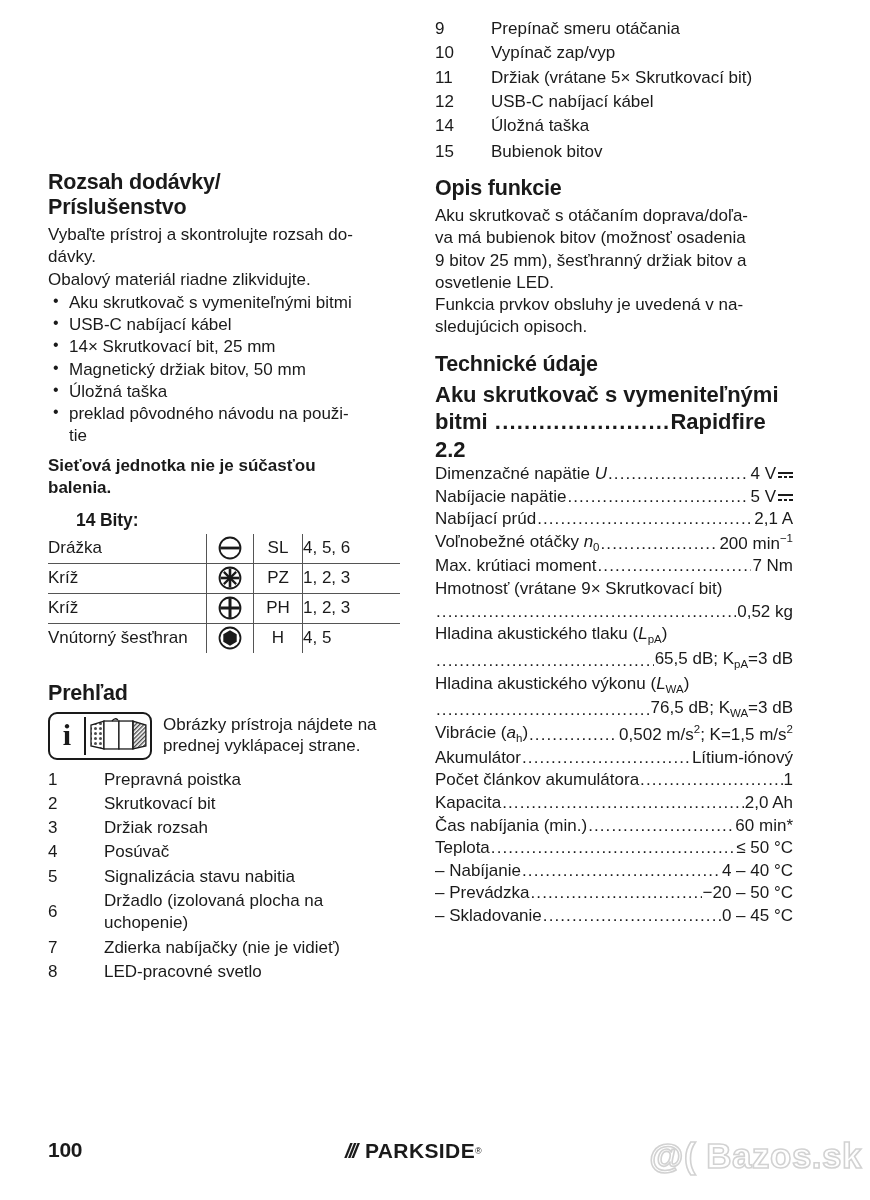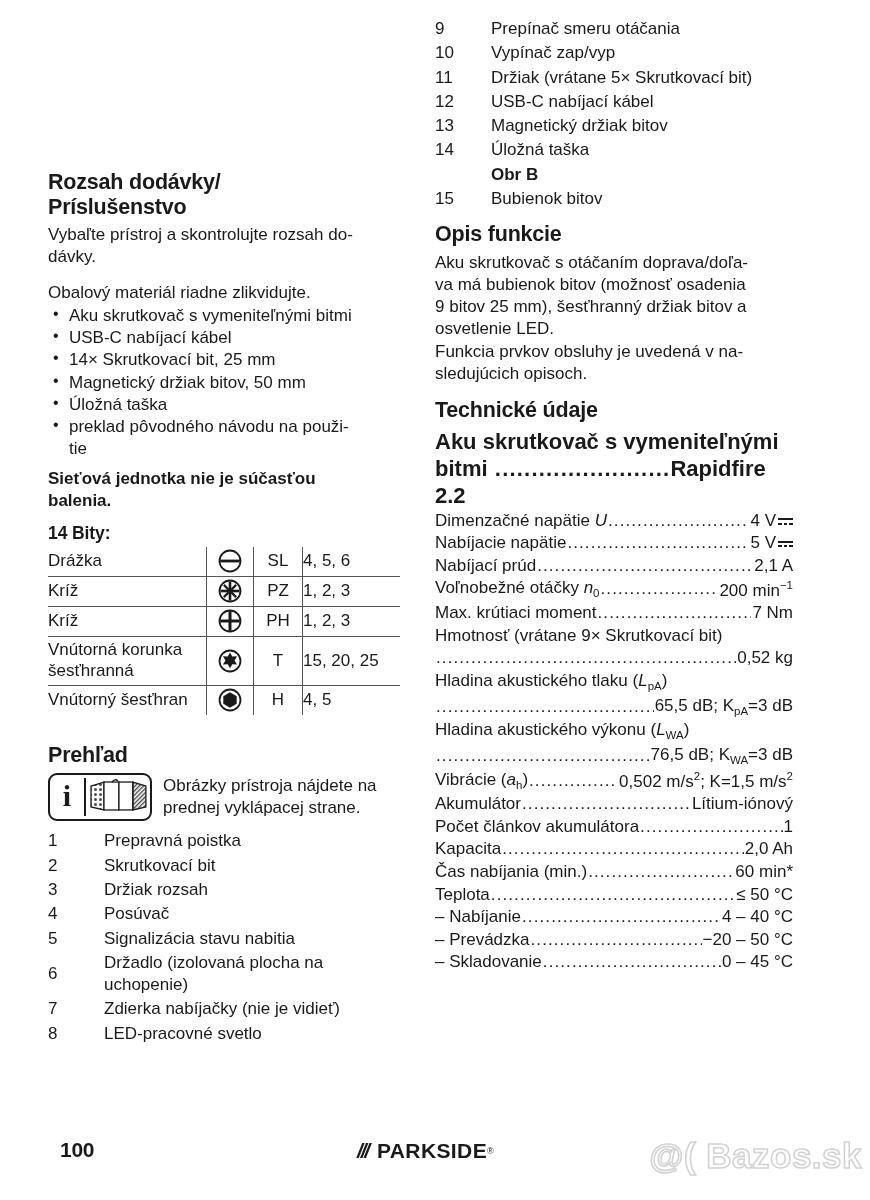--- a/index.html
+++ b/index.html
@@ -77,21 +77,21 @@
   .numlist{margin-top:9px;}
   .numrow{display:flex;font-size:17px;line-height:1.31;margin-bottom:2px;}
   .numrow .n{width:56px;flex:0 0 56px;}
   .numrow .t{flex:1;}
   .numrow.tall{align-items:center;}
   .numrow .sub-b{font-weight:bold;}
 
   
   .spec{
     font-size:17px;line-height:1.33;
-    display:flex;align-items:center;width:100%;
+    display:flex;align-items:flex-end;width:100%;
   }
   .spec .lbl{white-space:nowrap;}
   .spec .dots{
     flex:1;overflow:hidden;white-space:nowrap;
     letter-spacing:1.1px;margin:0 1px;min-width:4px;
   }
   .spec .val{white-space:nowrap;}
   .spec.rightonly{justify-content:flex-end;}
   .spec.rightonly .dots{flex:1;}
   .spec.full{display:block;}
@@ -105,21 +105,21 @@
   .dc:before{
     content:"";position:absolute;left:0;top:2px;width:15px;height:2.2px;
     background:#1a1a1a;
   }
   .dc:after{
     content:"";position:absolute;left:0;top:6.5px;width:15px;height:2.2px;
     background:repeating-linear-gradient(to right,#1a1a1a 0 3.6px,transparent 3.6px 5.6px);
   }
 
   
-  .footer{position:absolute;left:12px;right:0;bottom:0;height:70px;}
+  .footer{position:absolute;left:0;right:0;bottom:0;height:70px;}
   .pageno{
     position:absolute;left:48px;top:8px;
     font-size:21px;font-weight:bold;letter-spacing:-0.3px;
   }
   .logo{
     position:absolute;left:345px;top:9px;
     display:flex;align-items:center;
   }
   .logo .slashes{
     font-size:21px;font-weight:bold;font-style:italic;
@@ -143,36 +143,36 @@
 
 <div class="page">
 
   <div class="col col-left" style="top:170px;">
 
     <h2 class="sec" style="white-space:pre-line;">Rozsah dodávky/
 Príslušenstvo</h2>
 
     <p class="body" style="white-space:pre-line;">Vybaľte prístroj a skontrolujte rozsah do-
 dávky.</p>
-    <p class="body" style="margin-top:13px;">Obalový materiál riadne zlikvidujte.</p>
+    <p class="body" style="margin-top:0;">Obalový materiál riadne zlikvidujte.</p>
 
     <ul class="bul">
       <li>Aku skrutkovač s vymeniteľnými bitmi</li>
       <li>USB-C nabíjací kábel</li>
       <li>14× Skrutkovací bit, 25 mm</li>
       <li>Magnetický držiak bitov, 50 mm</li>
       <li>Úložná taška</li>
       <li style="white-space:pre-line;">preklad pôvodného návodu na použi-
 tie</li>
     </ul>
 
     <p class="body bold" style="margin-top:7px;white-space:pre-line;">Sieťová jednotka nie je súčasťou
 balenia.</p>
 
-    <h3 class="sub" style="margin-top:11px;">14 Bity:</h3>
+    <h3 class="sub" style="margin-top:11px;margin-left:28px;">14 Bity:</h3>
 
     <table class="bits">
       <tbody>
           <tr>
         <td class="c-name">Drážka</td>
         <td class="c-ico">
           <svg class="bit" width="26" height="26" viewBox="0 0 26 26">
             <circle cx="13" cy="13" r="10.5" fill="none" stroke="#1a1a1a" stroke-width="1.8"></circle>
             <rect x="3.2" y="11.6" width="19.6" height="2.8" fill="#1a1a1a"></rect>
           </svg>
@@ -204,32 +204,20 @@
             <g fill="#1a1a1a">
               <rect x="11.5" y="3.2" width="3" height="19.6"></rect>
               <rect x="3.2" y="11.5" width="19.6" height="3"></rect>
             </g>
           </svg>
         </td>
         <td class="c-code">PH</td>
         <td class="c-size">1, 2, 3</td>
       </tr>
       <tr>
-        <td class="c-name" style="white-space:pre-line;padding:3px 0 4px 0;">Vnútorná korunka
-šesťhranná</td>
-        <td class="c-ico">
-          <svg class="bit" width="26" height="26" viewBox="0 0 26 26">
-            <circle cx="13" cy="13" r="10.5" fill="none" stroke="#1a1a1a" stroke-width="1.8"></circle>
-            <path fill="#1a1a1a" d="M13 4.5 L15.3 8.6 L20 8.2 L17.6 12.4 L20 16.6 L15.3 16.2 L13 20.3 L10.7 16.2 L6 16.6 L8.4 12.4 L6 8.2 L10.7 8.6 Z"></path>
-          </svg>
-        </td>
-        <td class="c-code">T</td>
-        <td class="c-size">15, 20, 25</td>
-      </tr>
-      <tr>
         <td class="c-name">Vnútorný šesťhran</td>
         <td class="c-ico">
           <svg class="bit" width="26" height="26" viewBox="0 0 26 26">
             <circle cx="13" cy="13" r="10.5" fill="none" stroke="#1a1a1a" stroke-width="1.8"></circle>
             <path fill="#1a1a1a" d="M13 5.3 L19.7 9.15 L19.7 16.85 L13 20.7 L6.3 16.85 L6.3 9.15 Z"></path>
           </svg>
         </td>
         <td class="c-code">H</td>
         <td class="c-size">4, 5</td>
       </tr>
@@ -312,30 +300,25 @@
       </div>
       <div class="numrow">
         <div class="n">11</div>
         <div class="t">Držiak (vrátane 5× Skrutkovací bit)</div>
       </div>
       <div class="numrow">
         <div class="n">12</div>
         <div class="t">USB-C nabíjací kábel</div>
       </div>
       <div class="numrow">
-        <div class="n">13</div>
-        <div class="t">Magnetický držiak bitov</div>
-      </div>
-      <div class="numrow">
         <div class="n">14</div>
         <div class="t">Úložná taška</div>
       </div>
       <div class="numrow">
         <div class="n"></div>
-        <div class="t sub-b">Obr B</div>
       </div>
       <div class="numrow">
         <div class="n">15</div>
         <div class="t">Bubienok bitov</div>
       </div>
     </div>
 
     <h2 class="sec" style="margin-top:12px;">Opis funkcie</h2>
     <p class="body" style="white-space:pre-line;">Aku skrutkovač s otáčaním doprava/doľa-
 va má bubienok bitov (možnosť osadenia

